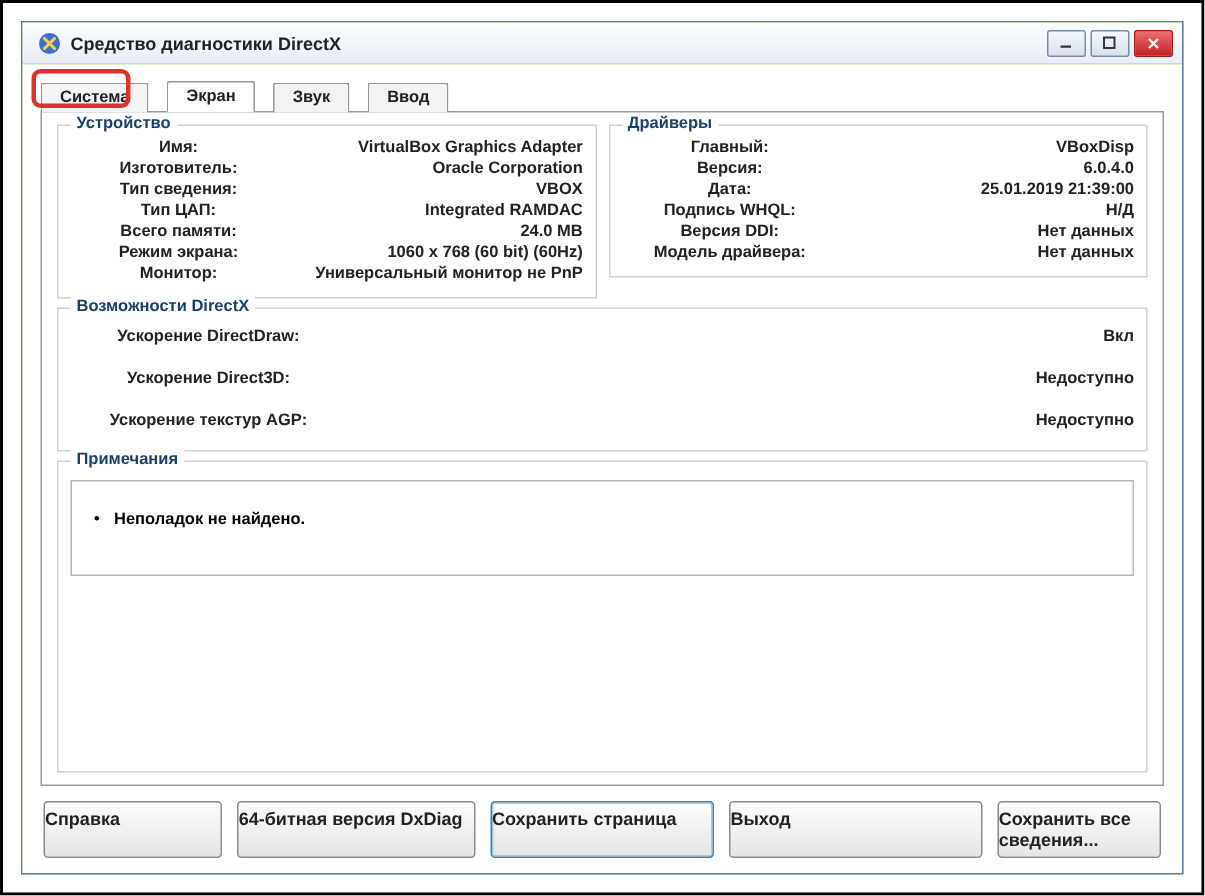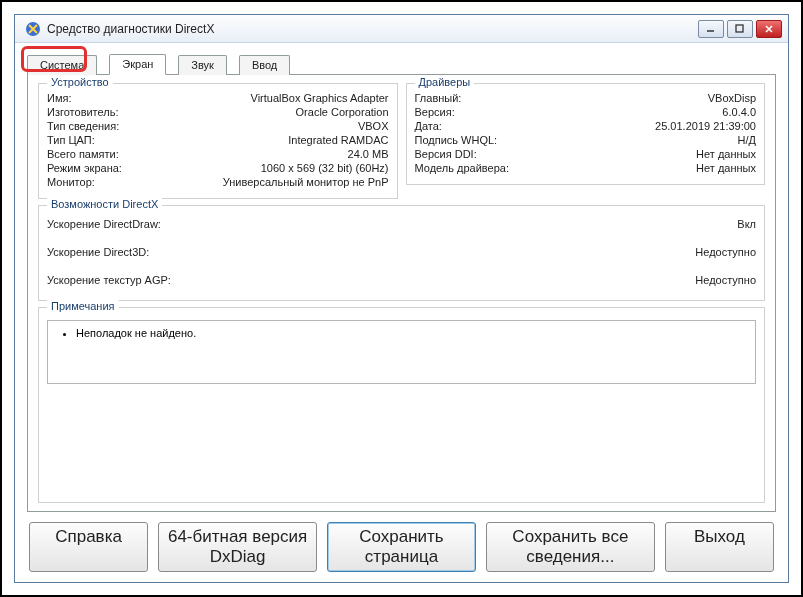--- a/index.html
+++ b/index.html
@@ -1,43 +1,43 @@
 <!DOCTYPE html>
 <html><head>
 <meta charset="utf-8">
 <style>
 * { box-sizing: border-box; margin: 0; padding: 0; }
 body { font-family: "Segoe UI", Tahoma, sans-serif; font-size: 11px; background: #fff; width: 803px; height: 597px; position: relative; }
 .outer { border: 2px solid #000; width: 803px; height: 597px; padding: 12px; background: #fff; }
-.window { border: 1px solid #5a7aa0; background: #bef264; height: 100%; display: flex; flex-direction: column; }
+.window { border: 1px solid #5a7aa0; background: #bef264; height: 100%; display: flex; flex-direction: column; font-weight: bold; }
 .titlebar { background: linear-gradient(#fdfdfe,#e8eef7); border-bottom: 1px solid #c9d4e4; height: 28px; display: flex; align-items: center; padding: 0 4px; }
 .titlebar-icon { width: 16px; height: 16px; margin: 0 6px; }
 .titlebar-icon svg { width: 16px; height: 16px; }
 .title-text { flex: 1; color: #222; font-size: 12px; }
 .win-btns { display: flex; gap: 3px; margin-right: 2px; }
 .win-btn { width: 26px; height: 18px; border: 1px solid #7a8aa0; background: linear-gradient(#f5f8fc,#d6e1ef); border-radius: 2px; display: flex; align-items: center; justify-content: center; font-size: 10px; color: #333; }
 .win-btn.close { background: linear-gradient(#f07070,#c02020); border-color: #a01818; color: #fff; font-weight: bold; }
 .content { flex: 1; padding: 10px 12px 8px; display: flex; flex-direction: column; background: #fff; position: relative; }
 .tabs-row { display: flex; align-items: flex-end; position: relative; z-index: 2; }
 .tab { border: 1px solid #919b9c; border-bottom: none; background: #f4f4f4; padding: 3px 12px 4px; font-size: 11px; color: #222; margin-right: 12px; border-radius: 2px 2px 0 0; position: relative; top: 1px; }
 .tab.active { background: #fff; border-bottom: 1px solid #fff; z-index: 3; }
 .highlight-box { position: absolute; border: 3px solid #e03030; border-radius: 6px; padding: 2px; z-index: 5; pointer-events: none; }
 .tab-panel { border: 1px solid #919b9c; flex: 1; padding: 8px 10px 8px; display: flex; flex-direction: column; gap: 6px; background: #fff; }
 .fieldset { border: 1px solid #d0d0d0; padding: 6px 8px 8px; position: relative; }
 .fieldset-title { position: absolute; top: -8px; left: 8px; background: #fff; padding: 0 4px; color: #1a3e6e; font-size: 11px; }
 .cols { display: flex; gap: 8px; }
 .col { flex: 1; }
 .kv { display: flex; margin: 2px 0; }
-.kv-label { width: 150px; text-align: left; color: #222; padding-right: 6px; }
+.kv-label { width: 150px; text-align: center; color: #222; padding-right: 6px; }
 .kv-label.wide { width: 190px; }
 .kv-value { flex: 1; color: #222; text-align: right; }
-.notes-body { border: 1px solid #b5b5b5; background: #fff; padding: 6px 8px; height: 64px; margin-top: 6px; }
+.notes-body { border: 1px solid #b5b5b5; background: #fff; padding: 19px 8px; height: 64px; margin-top: 6px; }
 .notes-body ul { list-style: disc; padding-left: 20px; }
 .bottom-buttons { display: flex; gap: 10px; padding: 10px 2px 2px; }
-.btn { border: 1px solid #8a8a8a; background: linear-gradient(#fdfdfd,#e5e5e5); padding: 4px 0; font-size: 17px; color: #222; border-radius: 3px; text-align: center; }
+.btn { border: 1px solid #8a8a8a; background: linear-gradient(#fdfdfd,#e5e5e5); padding: 4px 0; font-size: 12px; color: #222; border-radius: 3px; }
 .btn.default { border: 1px solid #3c7fb1; box-shadow: 0 0 0 1px #a0cae6 inset; }
 .btn:nth-child(1){ width:120px; } .btn:nth-child(2){ width:160px; } .btn:nth-child(3){ width:150px; } .btn:nth-child(4){ width:170px; } .btn:nth-child(5){ width:110px; margin-left:auto; }
 </style>
 </head>
 <body>
 
 <div class="outer">
 <div class="window">
   <div class="titlebar">
     <span class="titlebar-icon">
@@ -95,21 +95,21 @@
             <div class="kv">
                   <span class="kv-label">Тип ЦАП:</span>
                   <span class="kv-value">Integrated RAMDAC</span>
                 </div>
             <div class="kv">
                   <span class="kv-label">Всего памяти:</span>
                   <span class="kv-value">24.0 MB</span>
                 </div>
             <div class="kv">
                   <span class="kv-label">Режим экрана:</span>
-                  <span class="kv-value">1060 x 569 (32 bit) (60Hz)</span>
+                  <span class="kv-value">1060 x 768 (60 bit) (60Hz)</span>
                 </div>
             <div class="kv">
                   <span class="kv-label">Монитор:</span>
                   <span class="kv-value">Универсальный монитор не PnP</span>
                 </div>
           </div>
         </div>
         <div class="col">
           <div class="fieldset">
             <span class="fieldset-title">Драйверы</span>
@@ -164,18 +164,18 @@
                 <li>Неполадок не найдено.</li>
               </ul>
         </div>
       </div>
     </div>
 
     <div class="bottom-buttons">
       <div class="btn"><span>Справка</span></div>
       <div class="btn"><span>64-битная версия DxDiag</span></div>
       <div class="btn default"><span>Сохранить страница</span></div>
+      <div class="btn"><span>Выход</span></div>
       <div class="btn"><span>Сохранить все сведения...</span></div>
-      <div class="btn"><span>Выход</span></div>
     </div>
   </div>
 </div>
 </div>
 
 </body></html>

